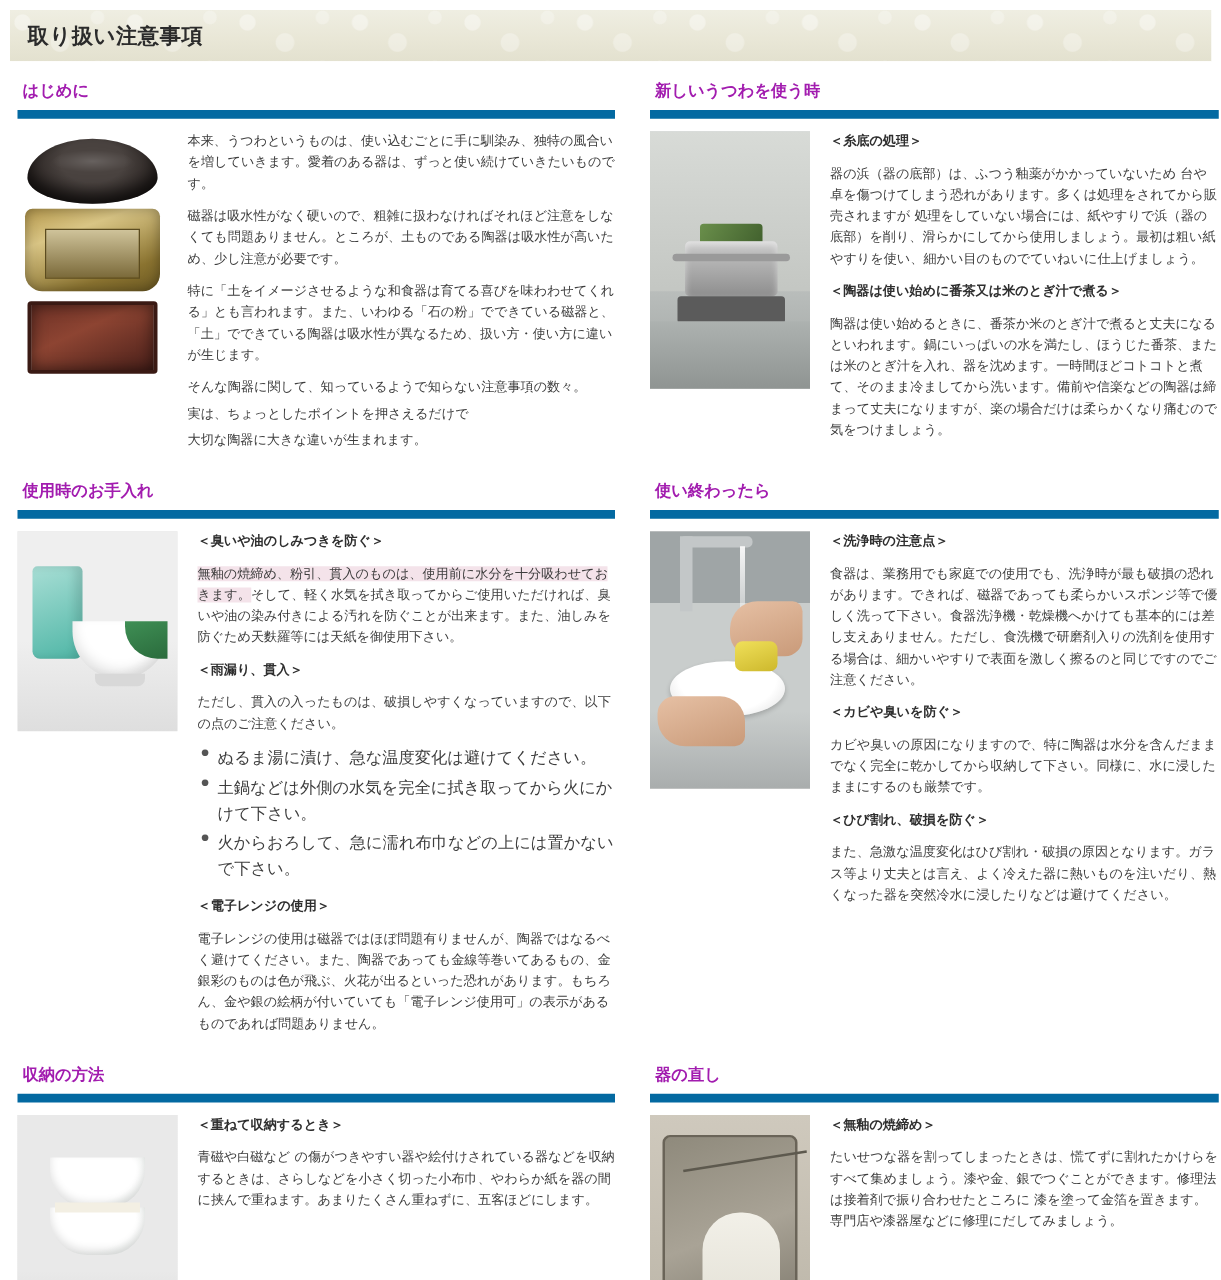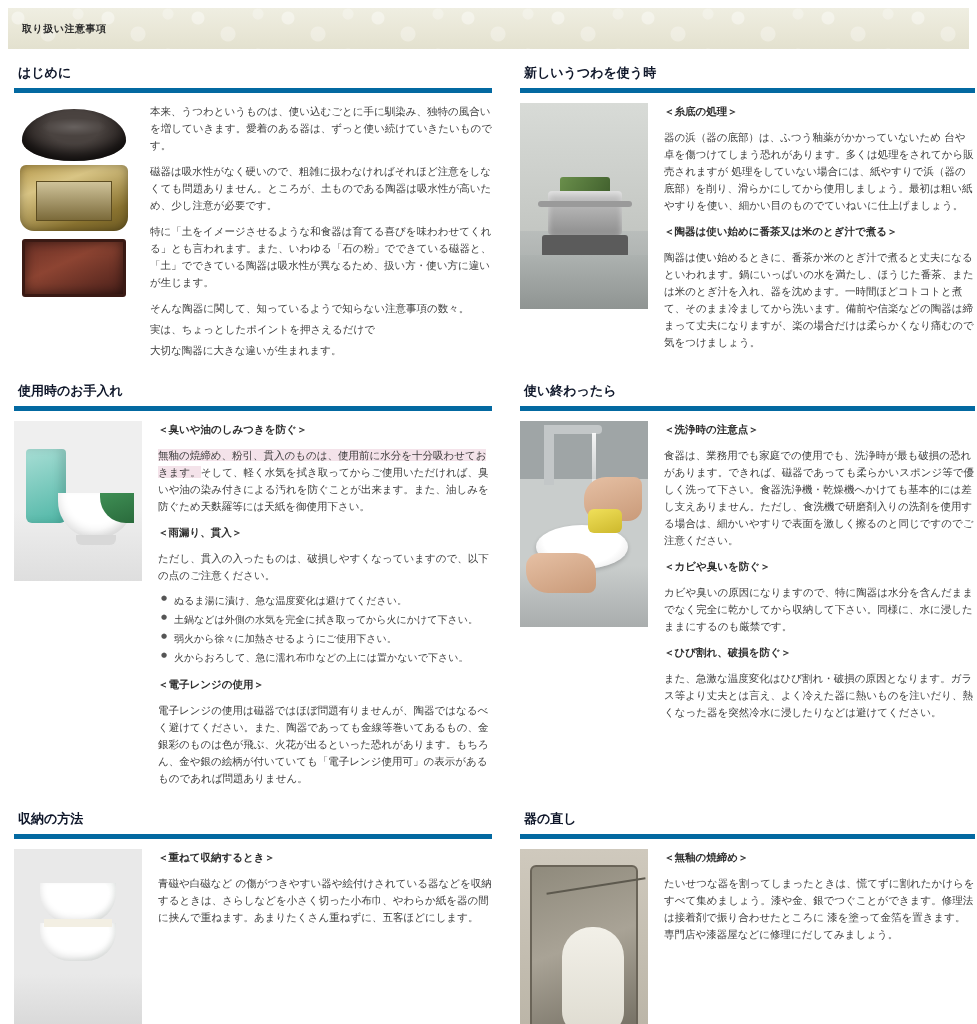--- a/index.html
+++ b/index.html
@@ -28,55 +28,55 @@
     position:absolute; inset:0;
     background-image:
       radial-gradient(circle at 10px 10px, rgba(255,255,255,.55) 0 6px, transparent 7px),
       radial-gradient(circle at 40px 26px, rgba(255,255,255,.45) 0 7px, transparent 8px),
       radial-gradient(circle at 70px 6px, rgba(255,255,255,.4) 0 5px, transparent 6px);
     background-size: 90px 40px;
     opacity:.7;
   }
   .banner-title {
     position: relative;
-    font-size: 10px;
+    font-size: 17px;
     font-weight: bold;
     color: #2b2b2b;
     padding-left: 14px;
     letter-spacing: .5px;
   }
 
   
   .grid {
     display: grid;
     grid-template-columns: 494px 483px;
     column-gap: 0px;
     padding: 0 8px;
   }
   .cell { padding: 14px 10px 0 6px; }
   .cell.right { padding-left: 18px; }
 
   .sec-title {
     font-size: 13px;
     font-weight: bold;
-    color: #0f172a;
+    color: #a21caf;
     padding: 0 0 6px 4px;
-    border-bottom: 5px solid #0369a1;
+    border-bottom: 7px solid #0369a1;
     margin-bottom: 10px;
   }
 
   .body-row { display: flex; gap: 16px; align-items: flex-start; }
   .figs { flex: 0 0 auto; }
   .txt { flex: 1 1 auto; font-size: 10.5px; line-height: 1.62; color: #3d3d3d; }
   .txt p { margin: 0 0 9px 0; }
   .txt p.tight { margin-bottom: 4px; }
   .sub { font-weight: bold; color: #2f2f2f; margin: 0 0 3px 0; font-size: 10.5px; font-family: Liberation Serif, serif; }
   .mark { background: #f4e3ea; }
   ul.dots { margin: 2px 0 10px 0; padding-left: 16px; }
-  ul.dots li { margin: 0 0 3px 0; font-size: 10px; line-height: 1.6; list-style: none; position: relative; }
+  ul.dots li { margin: 0 0 3px 0; font-size: 13px; line-height: 1.6; list-style: none; position: relative; }
   ul.dots li:before {
     content: "\25CF"; position: absolute; left: -13px; top: 0; font-size: 7px; color: #555;
   }
 
   
   .photo { position: relative; overflow: hidden; background: #ddd; }
   .ph1 { width: 120px; height: 200px; background: #ffffff; }
   .ph1 .lacquer-bowl{
     position:absolute; left:8px; top:6px; width:104px; height:52px;
     background: radial-gradient(ellipse at 50% 35%, #4a4340 0 35%, #2a2422 70%, #191513 100%);
@@ -212,21 +212,20 @@
           </div>
         </div>
         <div class="txt">
           <p class="sub">＜臭いや油のしみつきを防ぐ＞</p>
           <p><span class="mark">無釉の焼締め、粉引、貫入のものは、使用前に水分を十分吸わせておきます。</span><span>そして、軽く水気を拭き取ってからご使用いただければ、臭いや油の染み付きによる汚れを防ぐことが出来ます。また、油しみを防ぐため天麩羅等には天紙を御使用下さい。</span></p>
           <p class="sub">＜雨漏り、貫入＞</p>
           <p>ただし、貫入の入ったものは、破損しやすくなっていますので、以下の点のご注意ください。</p>
           <ul class="dots">
             <li>ぬるま湯に漬け、急な温度変化は避けてください。</li>
             <li>土鍋などは外側の水気を完全に拭き取ってから火にかけて下さい。</li>
-            <li>弱火から徐々に加熱させるようにご使用下さい。</li>
             <li>火からおろして、急に濡れ布巾などの上には置かないで下さい。</li>
           </ul>
           <p class="sub">＜電子レンジの使用＞</p>
           <p>電子レンジの使用は磁器ではほぼ問題有りませんが、陶器ではなるべく避けてください。また、陶器であっても金線等巻いてあるもの、金銀彩のものは色が飛ぶ、火花が出るといった恐れがあります。もちろん、金や銀の絵柄が付いていても「電子レンジ使用可」の表示があるものであれば問題ありません。</p>
         </div>
       </div>
     </div>
 
     <div class="cell right">
       <div class="sec-title">使い終わったら</div>

